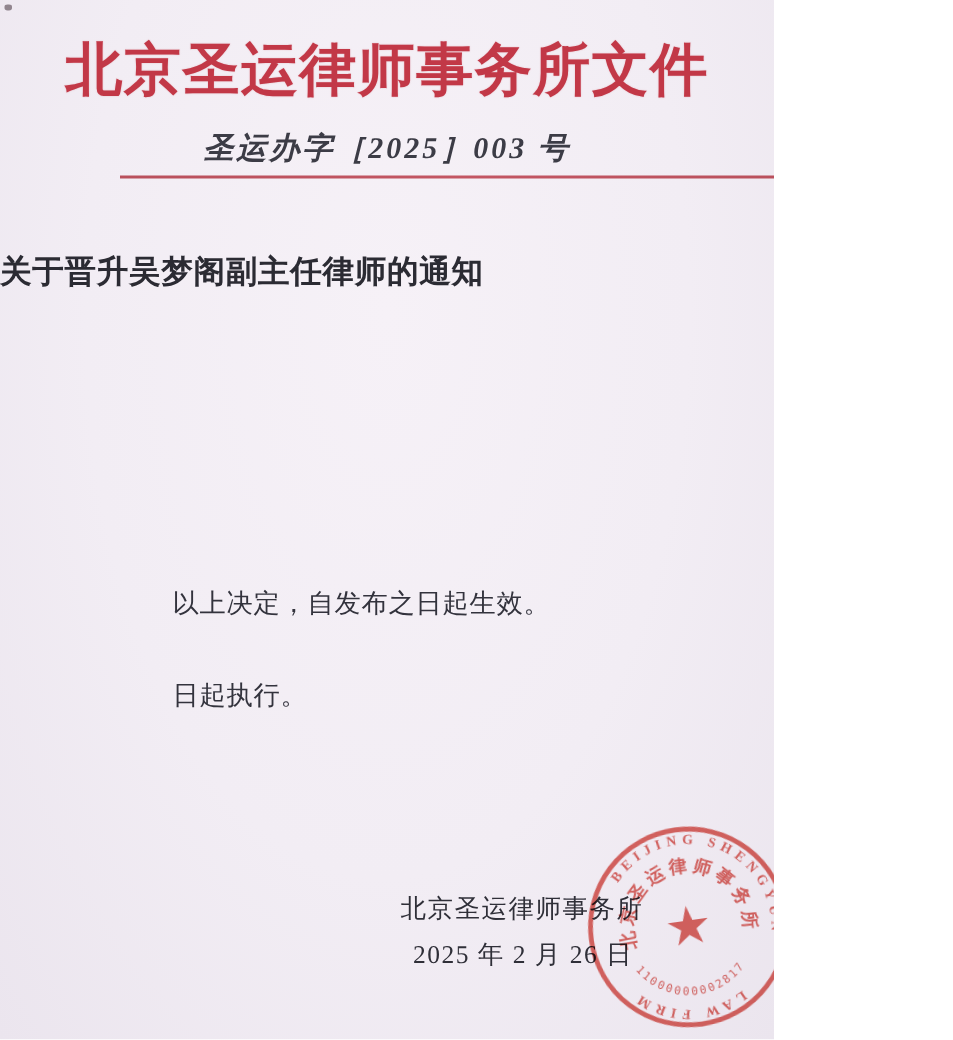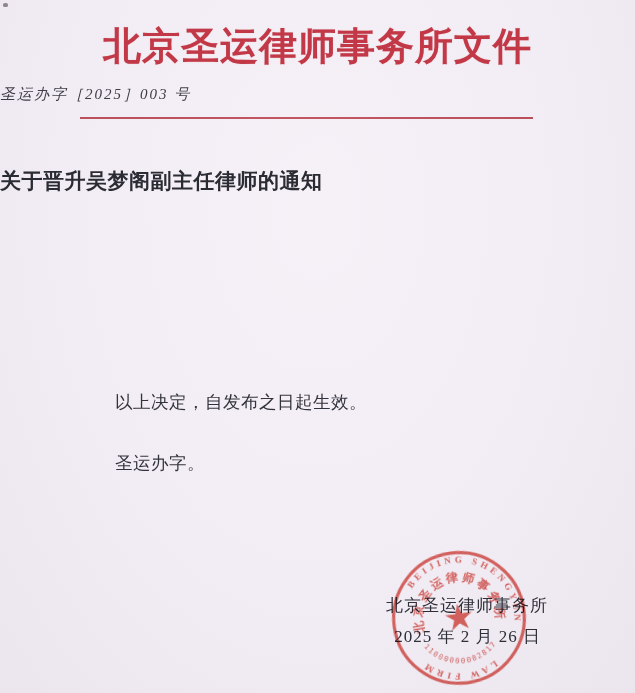--- a/index.html
+++ b/index.html
@@ -1,42 +1,43 @@
 <!DOCTYPE html>
 <html><head>
 <meta charset="utf-8">
 <style>
   html,body{margin:0;padding:0;}
   .page{
     position:relative;
-    width:635px;height:693px;
+    width:516px;height:693px;
     margin:0;
     overflow:hidden;
     background:
       radial-gradient(ellipse at 50% 30%, #f6f1f7 0%, #f2edf4 55%, #ebe5ee 100%);
     font-family:"Liberation Serif","DejaVu Serif",serif;
     color:#32323a;
   }
   .speck{position:absolute;left:3px;top:3px;width:5px;height:4px;background:#6a5a64;border-radius:40%;opacity:.7;}
 
   .letterhead{
     position:absolute;top:21px;left:0;right:0;margin:0;
     text-align:center;
     font-size:38px;font-weight:bold;
     letter-spacing:1px;
     color:#c23847;
     text-shadow:0 0 1px rgba(194,56,71,.35);
   }
   .docnum{
     position:absolute;top:85px;left:0;right:0;
-    text-align:left;
-    font-size:15px;
+    text-align:center;
+    font-size:20px;
     font-style:italic;
     letter-spacing:2px;
     color:#3c3c46;
+    font-weight:bold;
   }
   .redline{
     position:absolute;top:117px;left:80px;width:453px;height:2px;
     background:linear-gradient(90deg,#b9505c,#c35663 50%,#b9505c);
   }
   .title{
     position:absolute;top:167px;left:0;right:0;margin:0;
     font-size:21px;font-weight:bold;
     letter-spacing:.5px;
     color:#2b2b33;
@@ -89,21 +90,21 @@
   <div class="docnum">圣运办字［2025］003 号</div>
 
   <div class="redline"></div>
 
   <h2 class="title">关于晋升吴梦阁副主任律师的通知</h2>
 
 
 
   <p class="bodytext p2">以上决定，自发布之日起生效。</p>
 
-  <p class="bodytext closing">圣运办字。</p>
+  <p class="bodytext closing">日起执行。</p>
 
   <div class="sig">北京圣运律师事务所</div>
 
   <div class="date">2025 年 2 月 26 日</div>
 
   <div class="seal">
     <svg viewBox="0 0 200 200" aria-hidden="true">
       <defs>
         <path id="ringPath" d="M 22,100 A 78,78 0 1 1 178,100 A 78,78 0 1 1 22,100"></path>
         <path id="numPath" d="M 44.6,132 A 64,64 0 0 0 155.4,132"></path>

